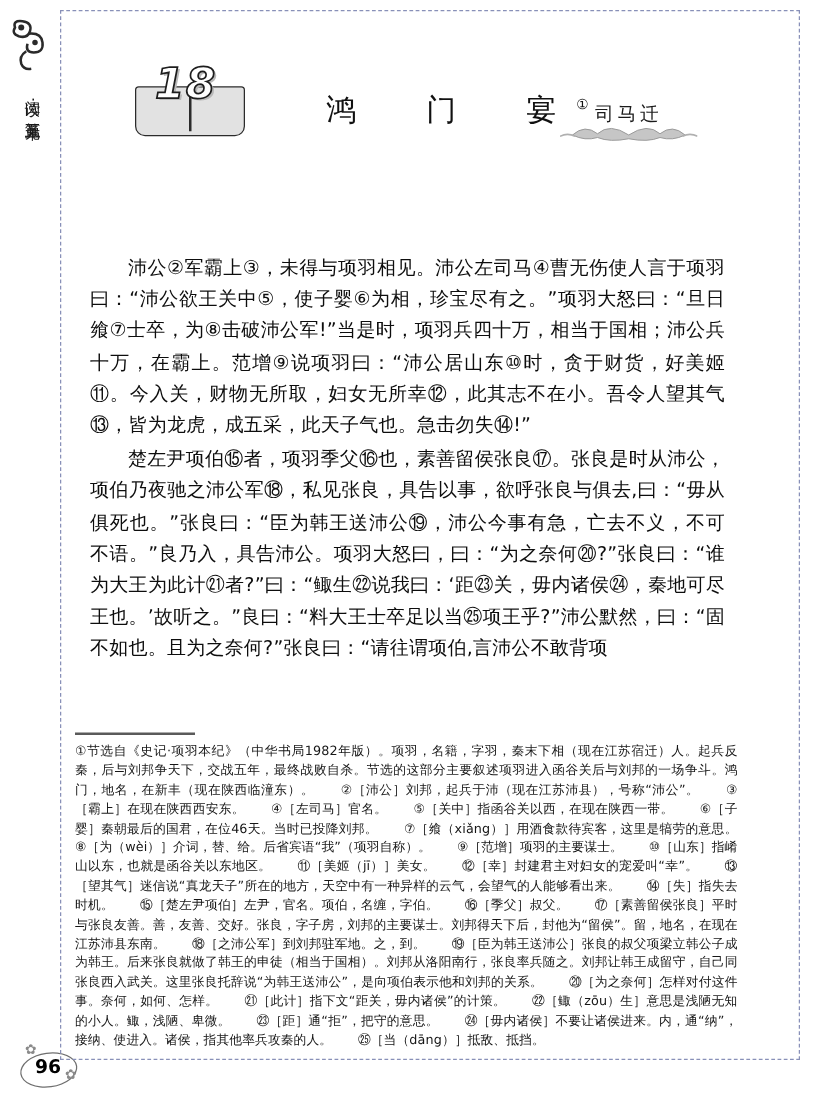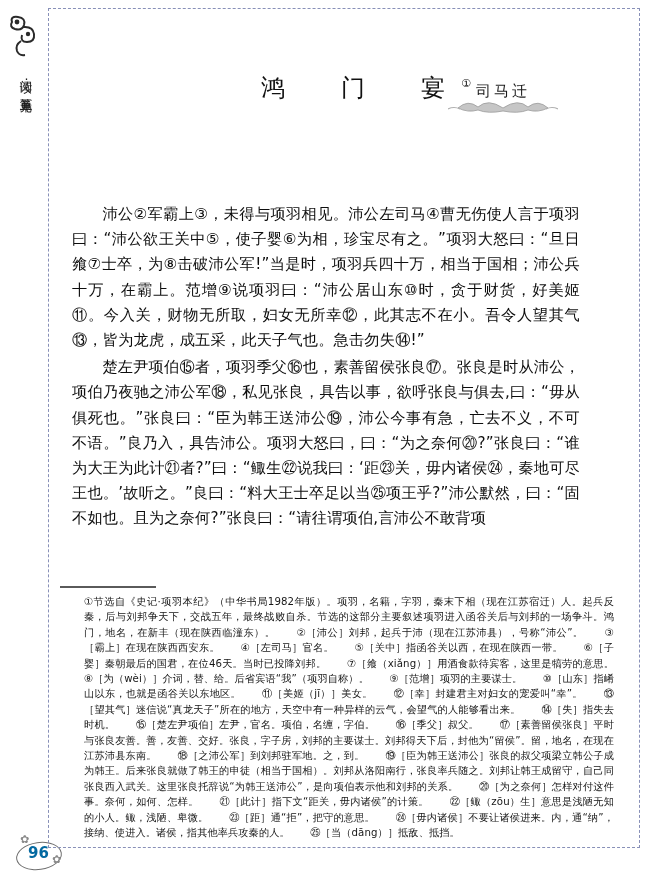--- a/index.html
+++ b/index.html
@@ -63,21 +63,21 @@
     border: 1.4px solid #6f6f6f;
     border-radius: 50%;
     transform: rotate(-8deg);
   }
   .page-badge .num {
     position: absolute;
     left: 14px;
     top: 10px;
     font-size: 15px;
     font-weight: bold;
-    color: #0369a1;
+    color: #000000;
     font-family: "DejaVu Sans", "Liberation Sans", sans-serif;
   }
   .page-badge .leaf {
     position: absolute;
     color: #8a8a8a;
     font-size: 11px;
     line-height: 1;
   }
   .leaf-a { left: 6px; top: 0px; }
   .leaf-b { left: 38px; top: 20px; }
@@ -203,21 +203,20 @@
     top: 586px;
     width: 96px;
     height: 1.6px;
     background: #5a5a5a;
   }
   .notes {
     position: absolute;
     left: 60px;
     top: 594px;
     width: 530px;
-    margin-left: 24px;
   }
   .note-line {
     font-size: 10.2px;
     line-height: 15.4px;
     color: #161616;
     text-align: justify;
     text-justify: inter-character;
     letter-spacing: 0.1px;
     margin: 0;
     white-space: normal;
@@ -243,20 +242,24 @@
     <div class="page-badge">
       <div class="oval"></div>
       <span class="leaf leaf-a">✿</span>
       <span class="leaf leaf-b">✿</span>
       <div class="num">96</div>
     </div>
   </div>
 
   <div class="frame"></div>
 
+  <div class="chapter-mark">
+    <div class="book-shape"></div>
+    <div class="chapter-num">18</div>
+  </div>
 
   <div class="title-block">
     <div class="doc-title">
       <span>鸿　门　宴</span><span class="title-sup">①</span>
     </div>
     <div class="author-wrap">
       <div class="author-ornament">
         <svg viewBox="0 0 110 18" width="110" height="18" aria-hidden="true">
           <path d="M10 12 Q20 3 30 11 Q40 2 55 12 Q70 2 80 11 Q90 3 100 12
                    Q90 17 80 14 Q70 18 55 15 Q40 18 30 14 Q20 17 10 12 Z" fill="#c6c6c6" stroke="#9a9a9a" stroke-width="0.8"></path>

